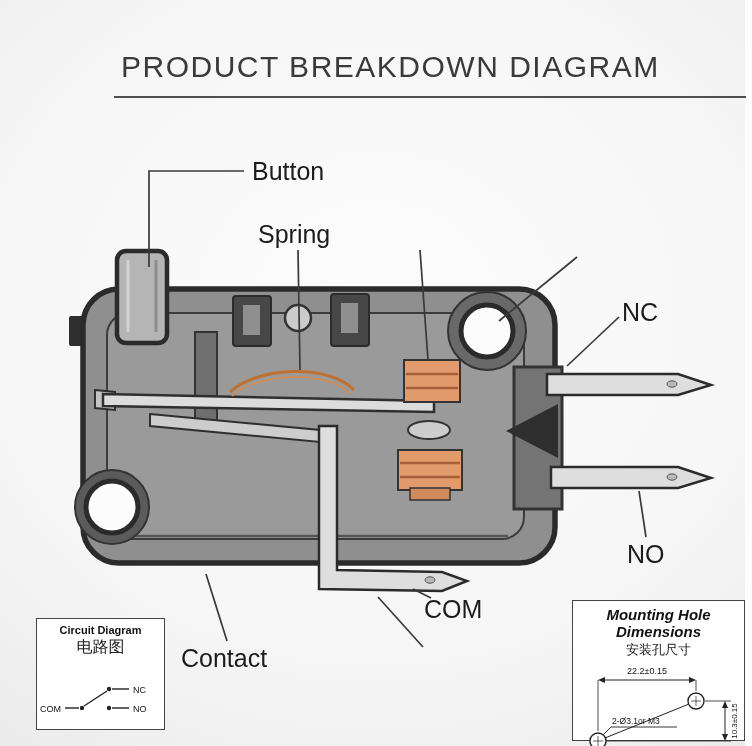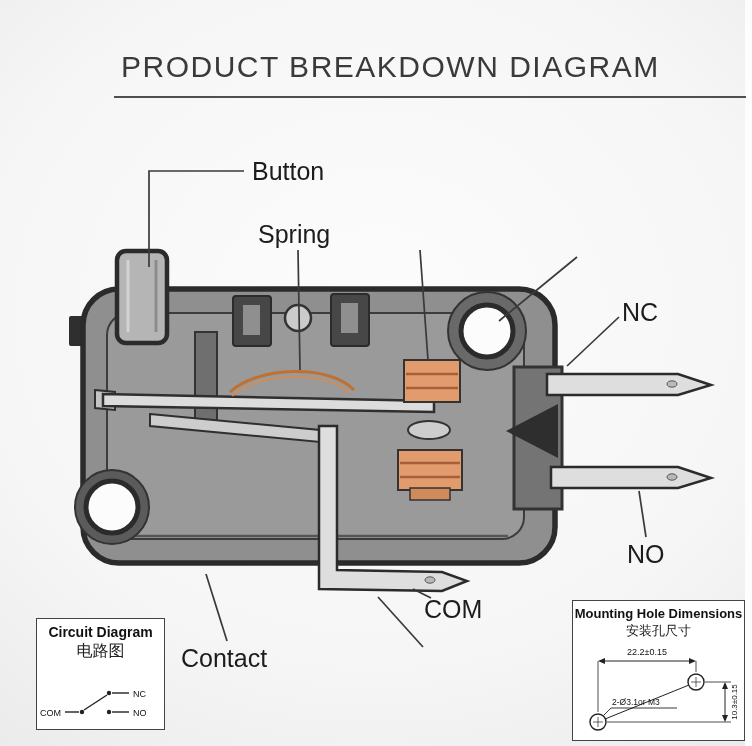--- a/index.html
+++ b/index.html
@@ -19,21 +19,21 @@
   .lbl-contact  {left:374px; top:220px;}
   .lbl-mounting {left:507px; top:223px;}
   .lbl-nc       {left:622px; top:298px;}
   .lbl-no       {left:627px; top:540px;}
   .lbl-com      {left:424px; top:595px;}
   .lbl-housing  {left:181px; top:644px;}
   .lbl-terminal {left:374px; top:648px;}
   .inset { position:absolute; background:#fff; border:1px solid #444; }
   .inset-circuit { left:36px; top:618px; width:129px; height:112px; }
   .inset-dims    { left:572px; top:600px; width:173px; height:141px; }
-  .inset-title { text-align:center; font-weight:bold; font-size:14px; color:#111; margin-top:5px; }
+  .inset-title { text-align:center; font-weight:bold; font-size:11px; color:#111; margin-top:5px; }
   .inset-sub   { text-align:center; font-size:16px; color:#222; margin-top:1px; }
   .inset svg { display:block; margin:2px auto 0 auto; }
   svg text { font-family:"Liberation Sans", sans-serif; fill:#111; }
 </style>
 </head>
 <body>
 
 <div class="canvas">
   <div class="right-strip"></div>
 
@@ -145,21 +145,21 @@
       <circle cx="45" cy="48" r="2.2" fill="#222"></circle>
       <circle cx="72" cy="29" r="2.2" fill="#222"></circle>
       <circle cx="72" cy="48" r="2.2" fill="#222"></circle>
       <text x="3" y="52" font-size="9">COM</text>
       <text x="96" y="33" font-size="9">NC</text>
       <text x="96" y="52" font-size="9">NO</text>
     </svg>
   </div>
 
   <div class="inset inset-dims">
-    <div class="inset-title" style="font-size:13px;">Mounting Hole Dimensions</div>
+    <div class="inset-title" style="font-size:15px;font-style:italic;">Mounting Hole Dimensions</div>
     <div class="inset-sub" style="font-size:13px;">安装孔尺寸</div>
     <svg width="171" height="100" viewBox="0 0 171 100">
       <g stroke="#222" stroke-width="1" fill="none">
         <path d="M31 19 H117"></path>
         <path d="M25 19 V70" stroke-width="0.8"></path>
         <path d="M123 19 V30" stroke-width="0.8"></path>
         <path d="M32 77 L116 43"></path>
         <path d="M152 46 V74"></path>
         <path d="M132 40 H158" stroke-width="0.8"></path>
         <path d="M34 80 H158" stroke-width="0.8"></path>

